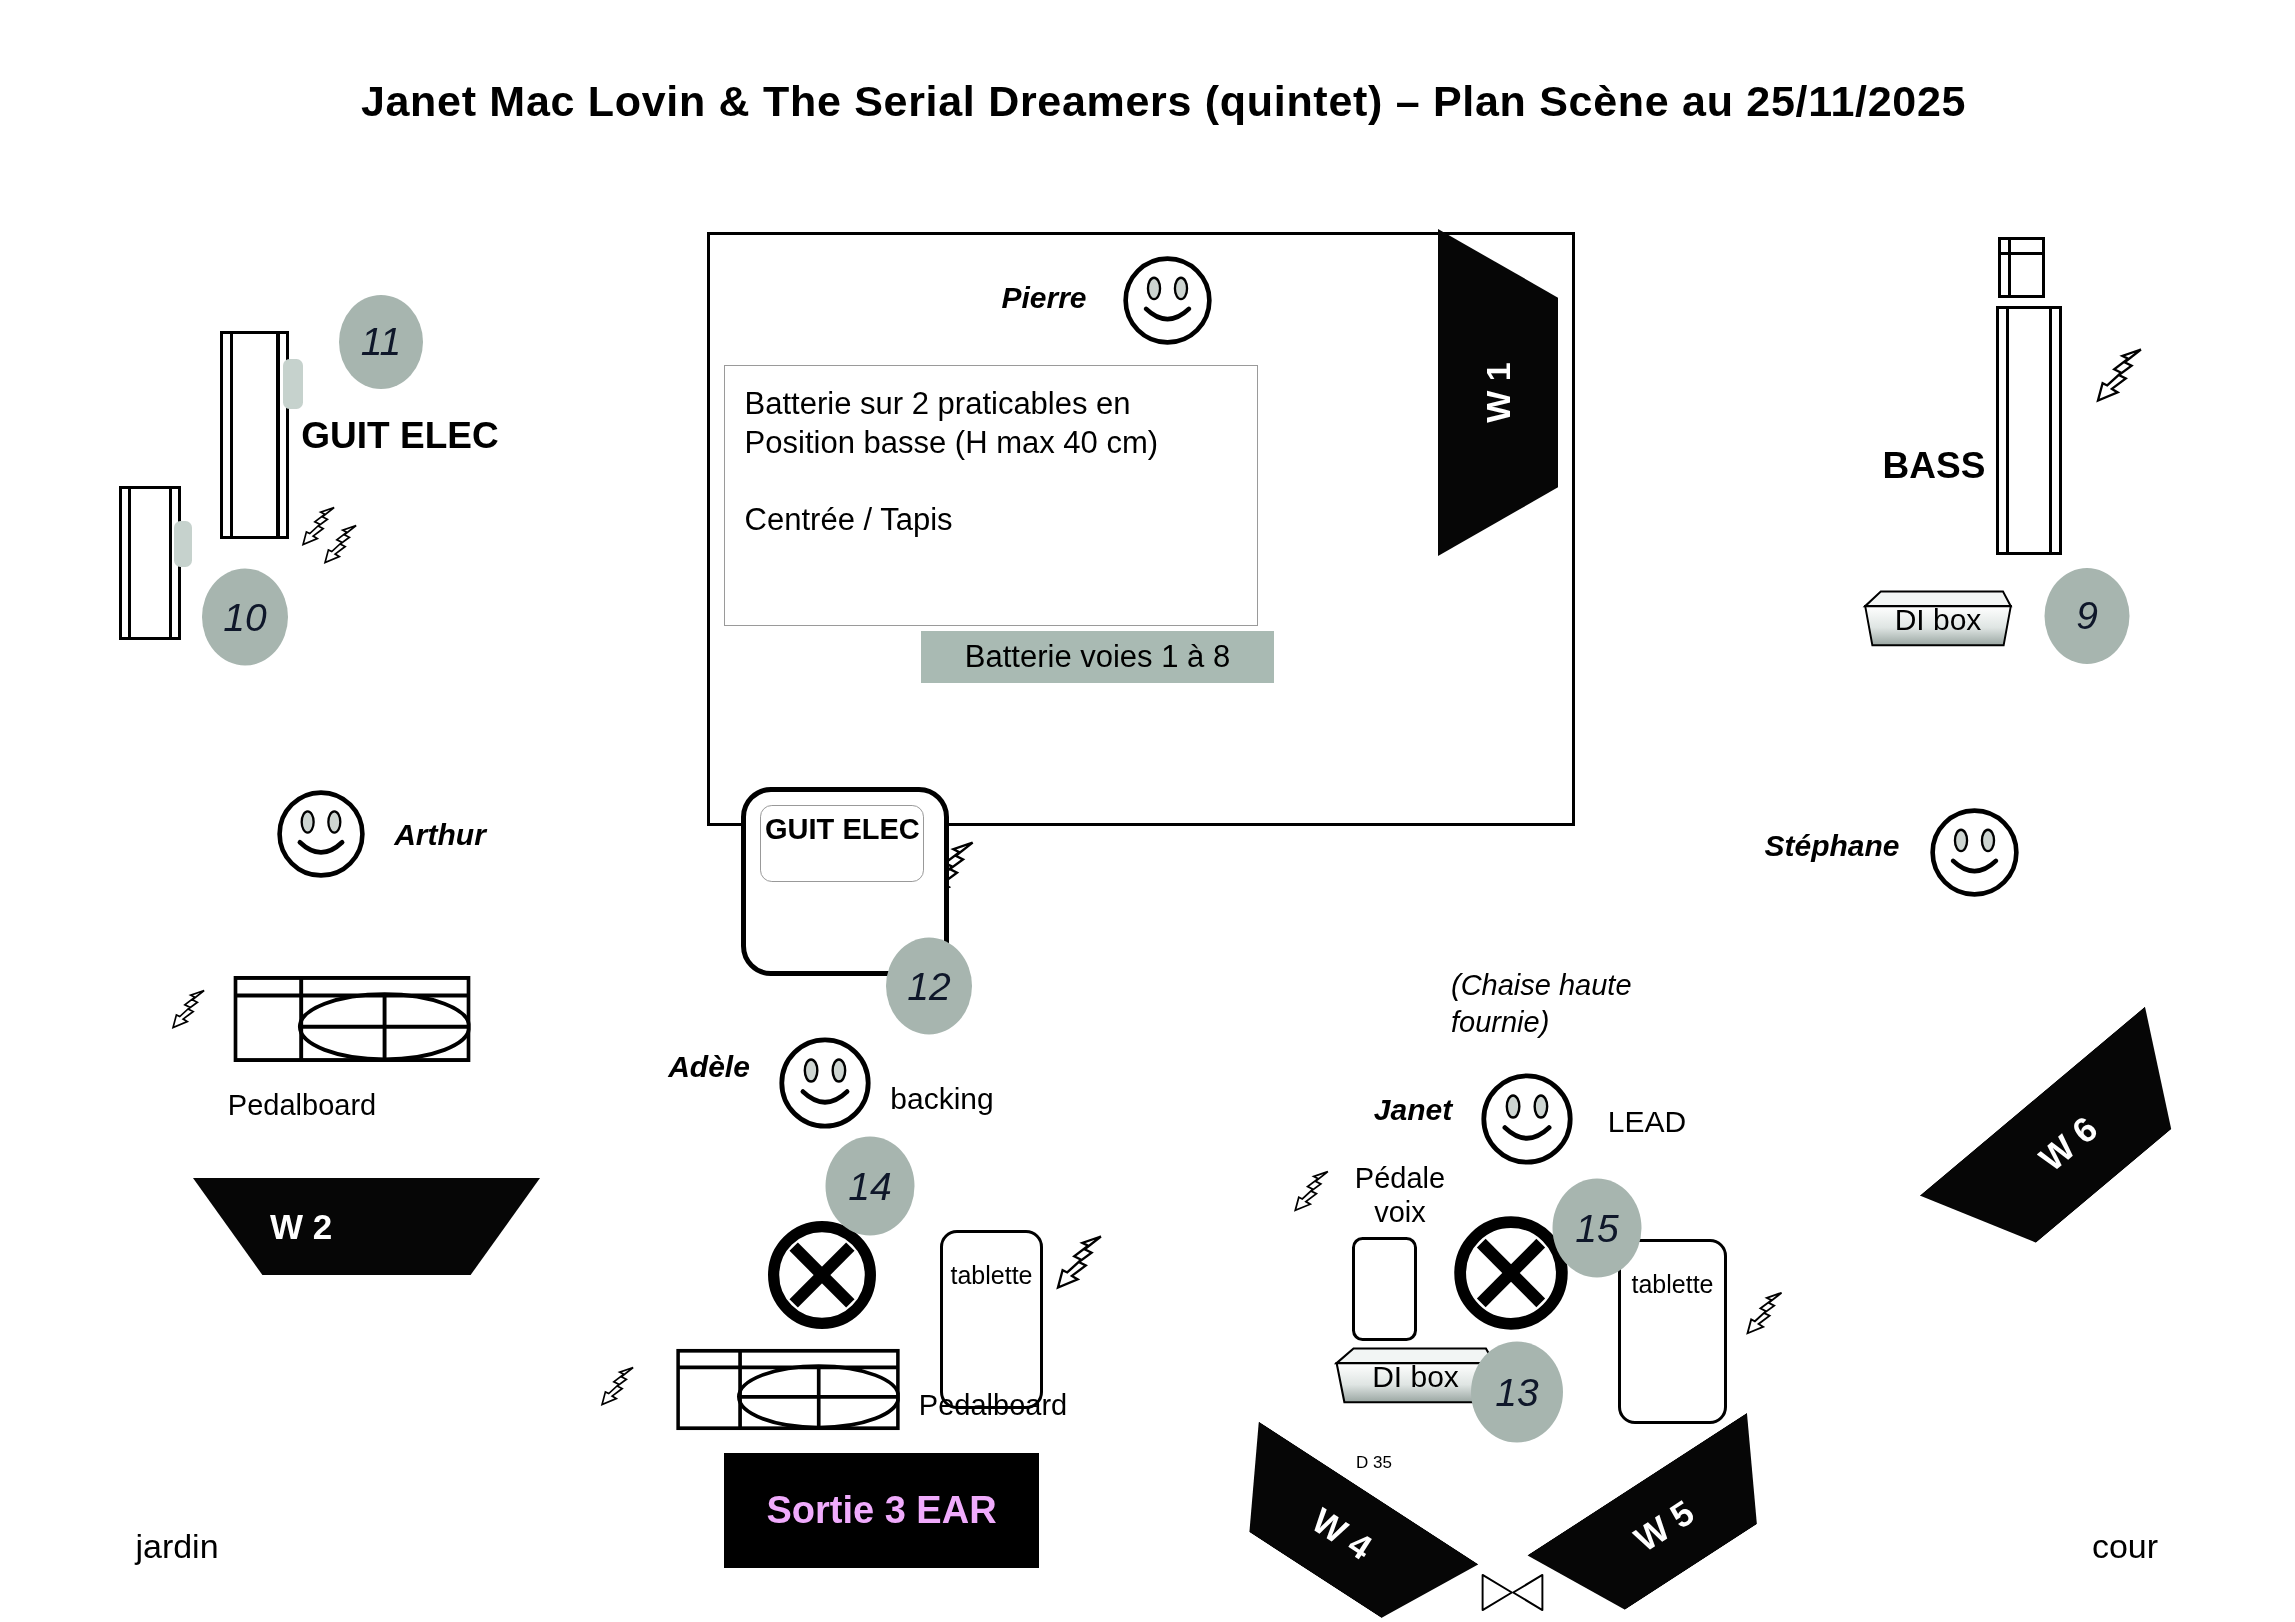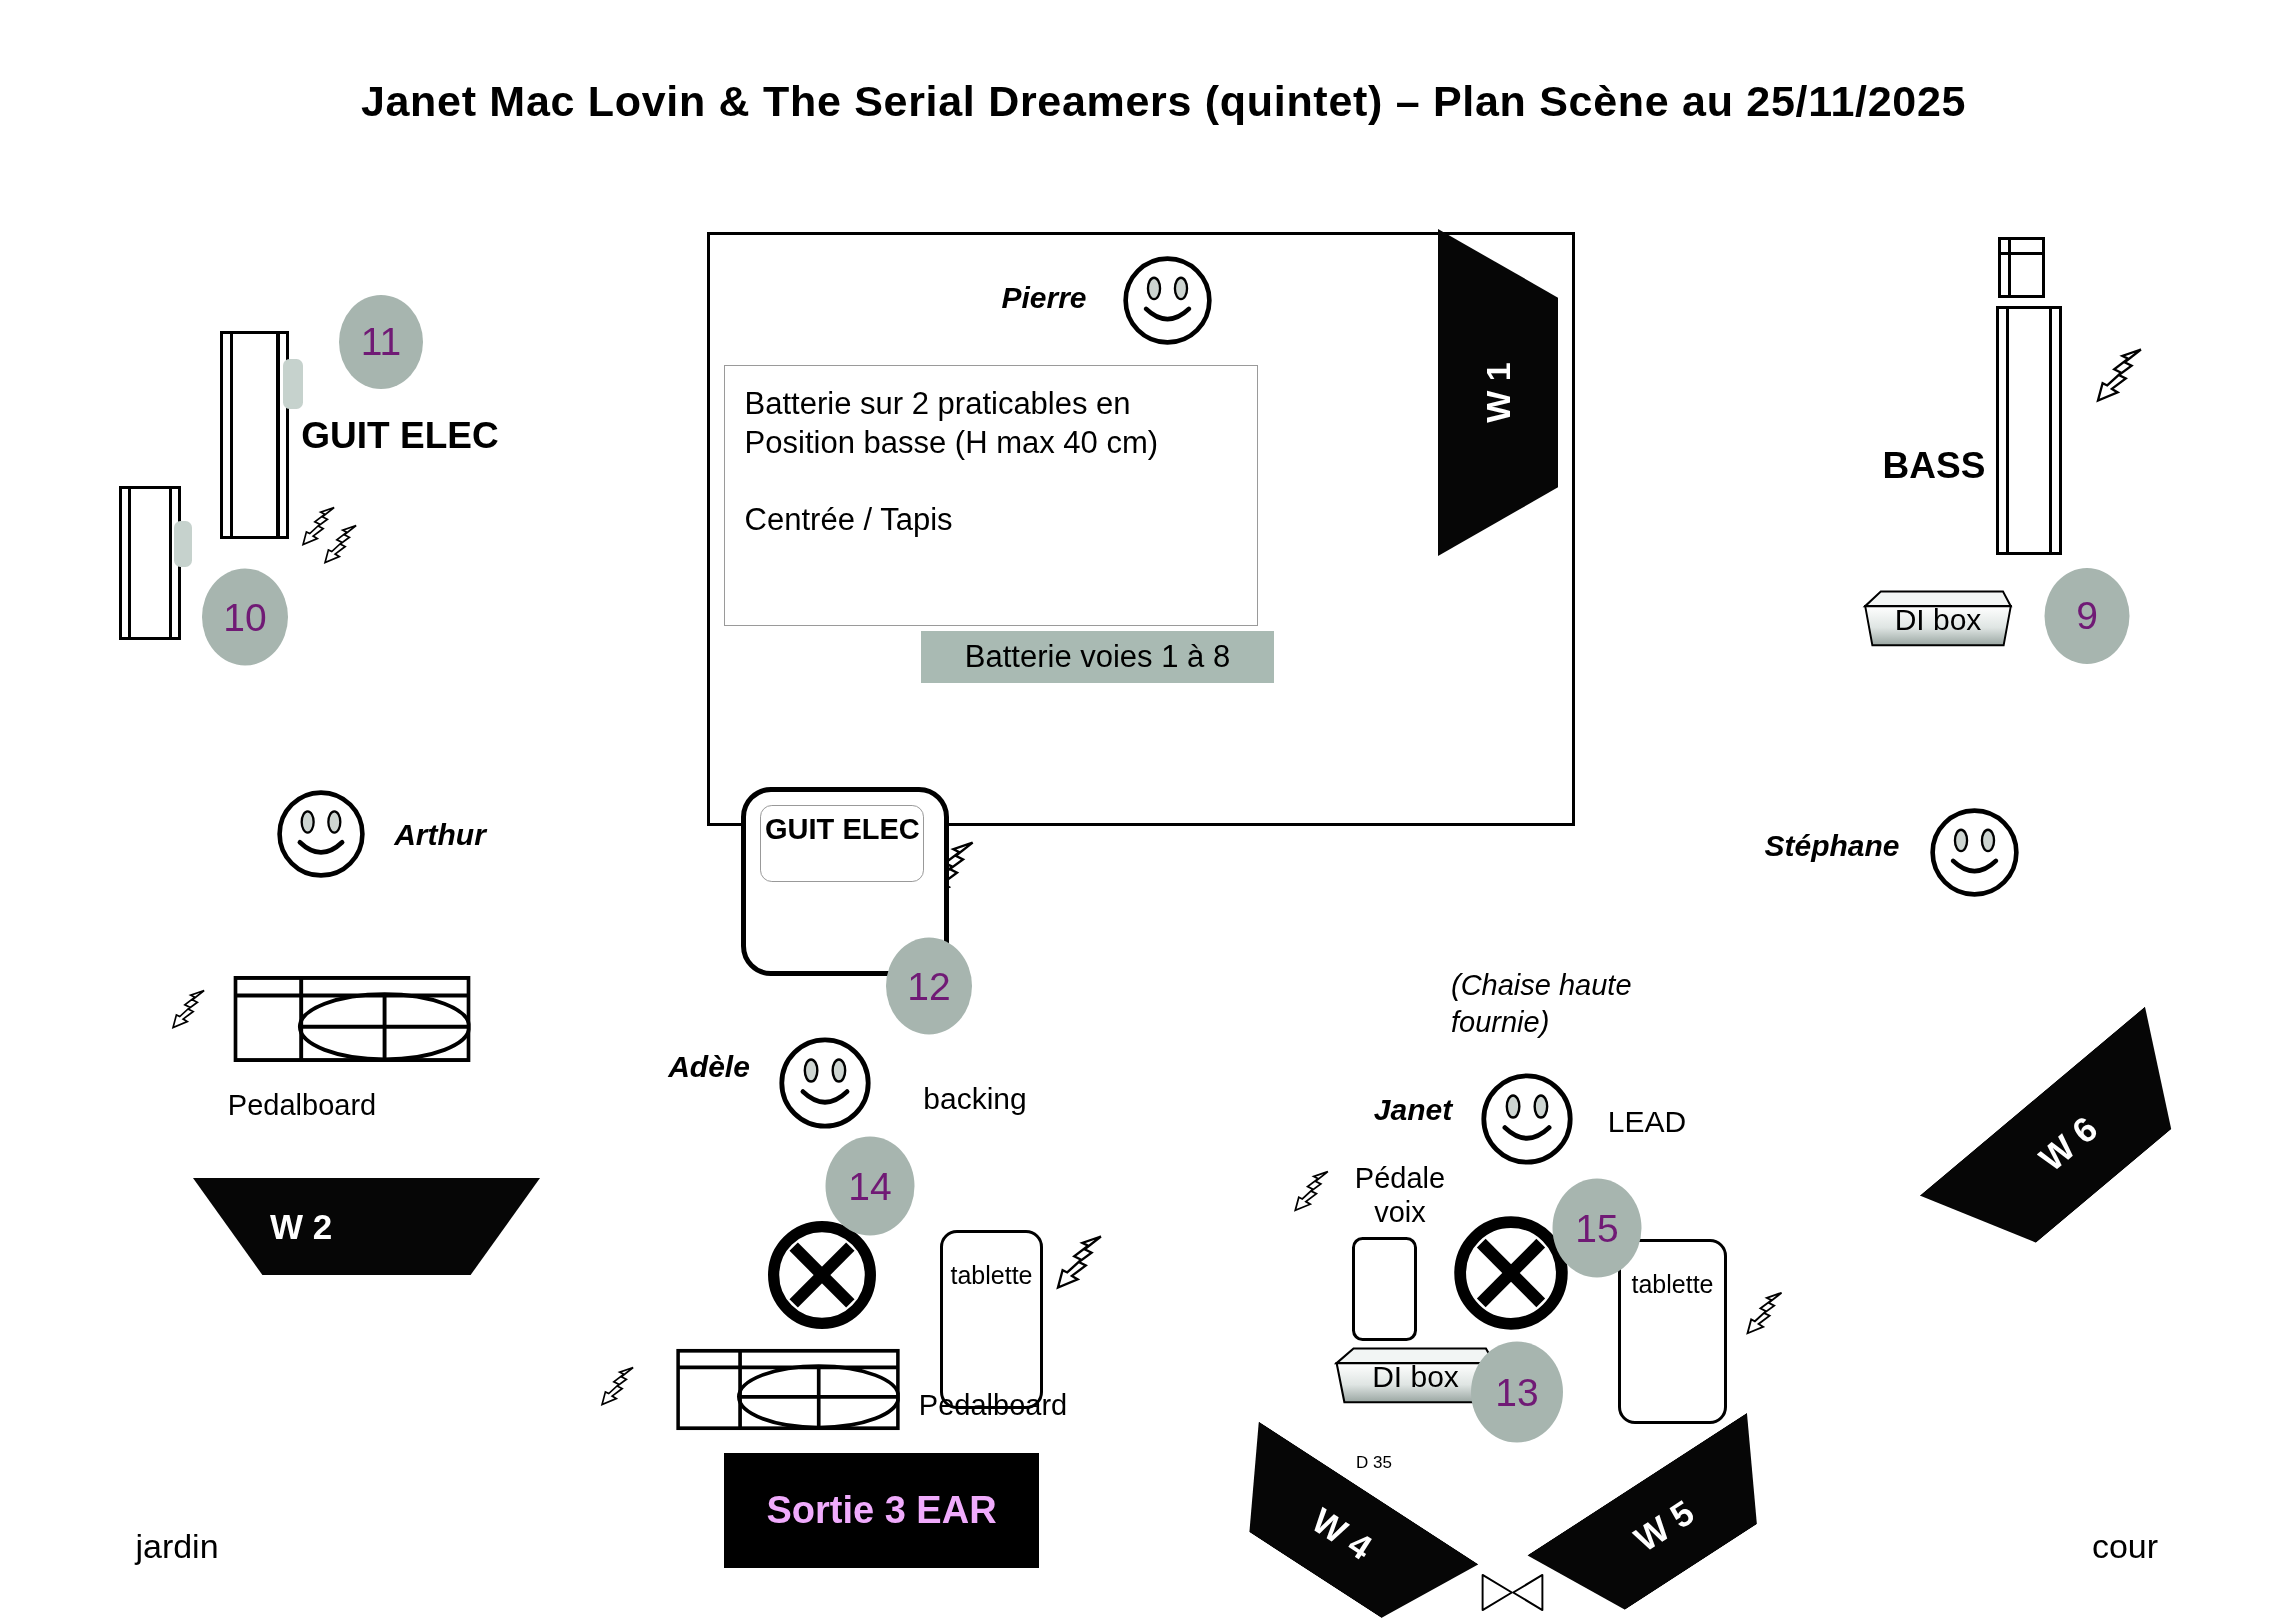--- a/index.html
+++ b/index.html
@@ -8,21 +8,21 @@
   .abs{position:absolute;}
   .ctr{position:absolute;transform:translate(-50%,-50%);white-space:nowrap;}
   .title{position:absolute;top:77px;left:16px;width:100%;text-align:center;
          font-size:43px;font-weight:bold;letter-spacing:0.7px;}
   .stagebox{position:absolute;border:3.9px solid #000;background:#fff;}
   .infobox{position:absolute;border:1.3px solid #9a9a9a;background:#fff;
            font-size:31px;line-height:39px;padding:18.3px 0 0 19.6px;}
   .chlabel{position:absolute;background:#a9bab3;display:flex;align-items:center;justify-content:center;
            font-size:31px;}
   .badge{position:absolute;transform:translate(-50%,-50%);background:#a7b5af;border-radius:50%;
-         display:flex;align-items:center;justify-content:center;font-size:39px;color:#701a75;z-index:6;}
+         display:flex;align-items:center;justify-content:center;font-size:39px;color:#0f172a;z-index:6;font-style:italic;}
   .amp{position:absolute;border:3.9px solid #000;background:#fff;}
   .vl{position:absolute;top:0;bottom:0;width:3.3px;background:#000;}
   .hl{position:absolute;left:0;right:0;height:3.3px;background:#000;}
   .tab{position:absolute;background:#c6d2cd;border-radius:6.5px;}
   .biglabel{font-size:37px;font-weight:bold;}
   .name{font-size:30px;font-weight:bold;font-style:italic;}
   .plain46{font-size:30px;}
   .plain44{font-size:29px;}
   .plain52{font-size:34px;}
   .wedge{position:absolute;background:#060606;display:flex;align-items:center;justify-content:center;}
@@ -163,21 +163,21 @@
   </div>
   <svg class="icon" style="left:921px;top:839px;width:60px;height:60px;" viewBox="0 0 92 92" width="60" height="60">
       <use href="#i-bolt"></use>
     </svg>
   <div class="badge" style="left:929px;top:986px;width:86px;height:97px;">12</div>
 
   <div class="ctr name" style="left:709px;top:1067px;">Adèle</div>
   <svg class="icon" style="left:777px;top:1035px;width:96px;height:96px;" viewBox="0 0 146 146" width="96" height="96">
       <use href="#i-smiley"></use>
     </svg>
-  <div class="ctr plain46" style="left:975px;top:1099px;">backing</div>
+  <div class="ctr plain46" style="left:942px;top:1099px;">backing</div>
   <div class="badge" style="left:870px;top:1186px;width:89px;height:99px;text-align:right;">14</div>
 
   <svg class="icon" style="left:763px;top:1216px;width:118px;height:118px;z-index:3;" viewBox="0 0 180 180" width="118" height="118">
       <use href="#i-mic"></use>
     </svg>
 
   <div class="tablette" style="left:940px;top:1230px;width:97px;height:145px;">
     <span>tablette</span>
   </div>
   <svg class="icon" style="left:1051px;top:1233px;width:58px;height:58px;" viewBox="0 0 88 88" width="58" height="58">

